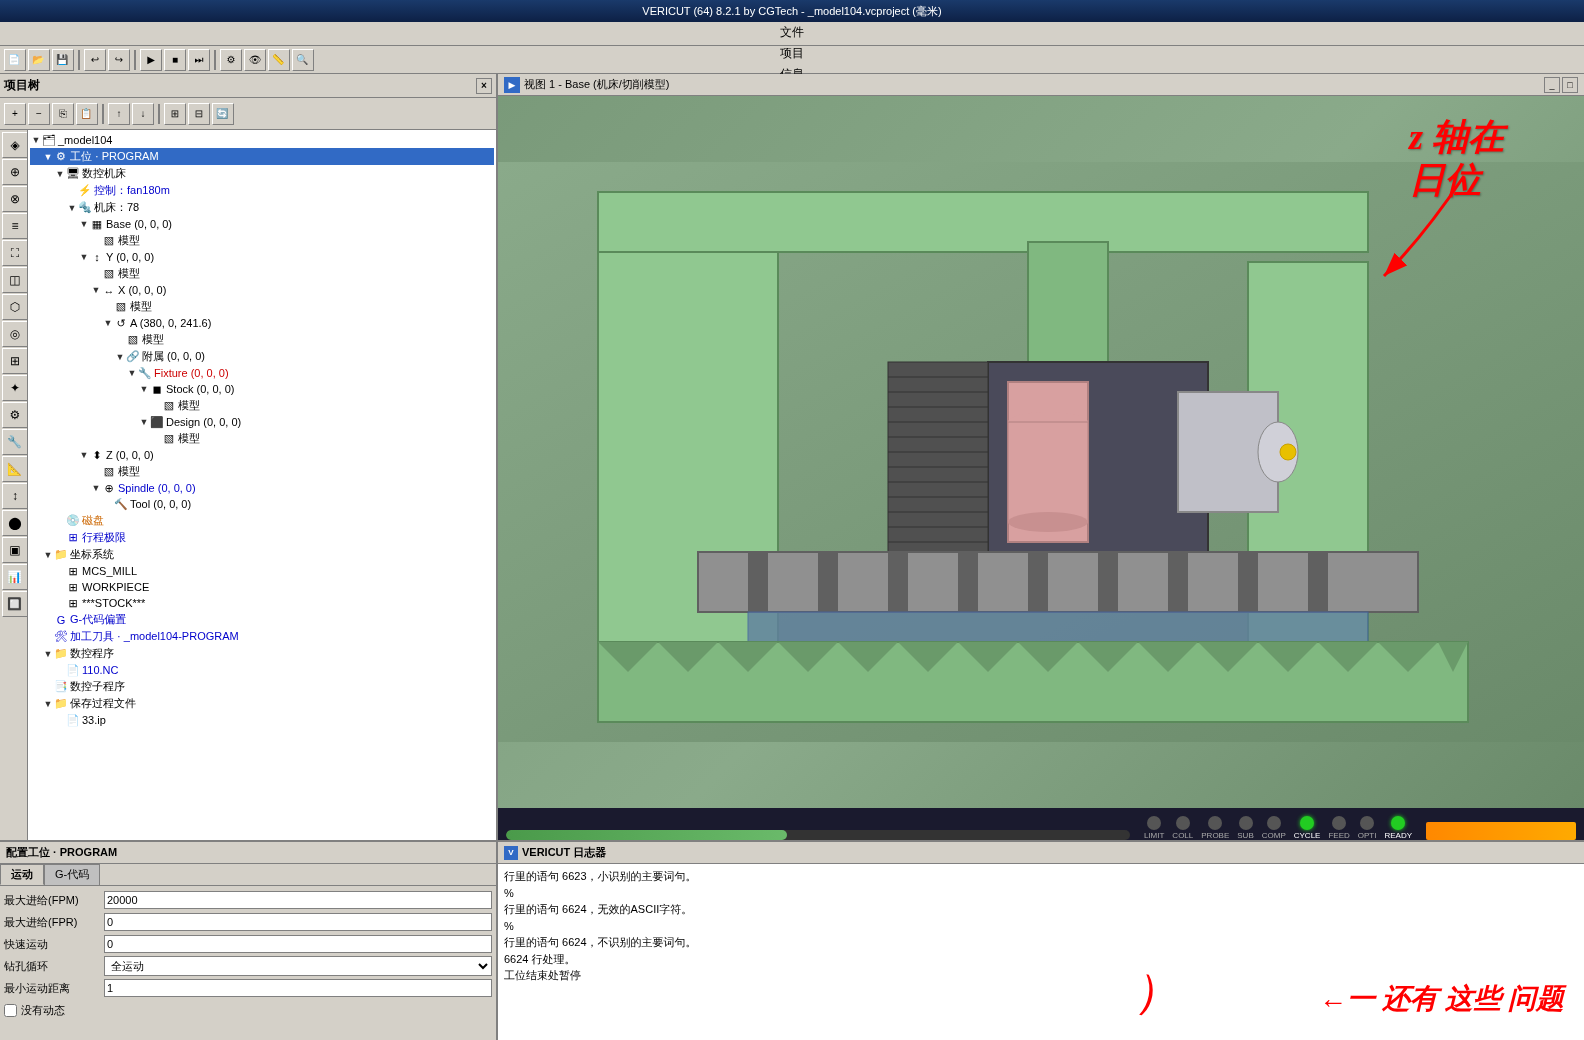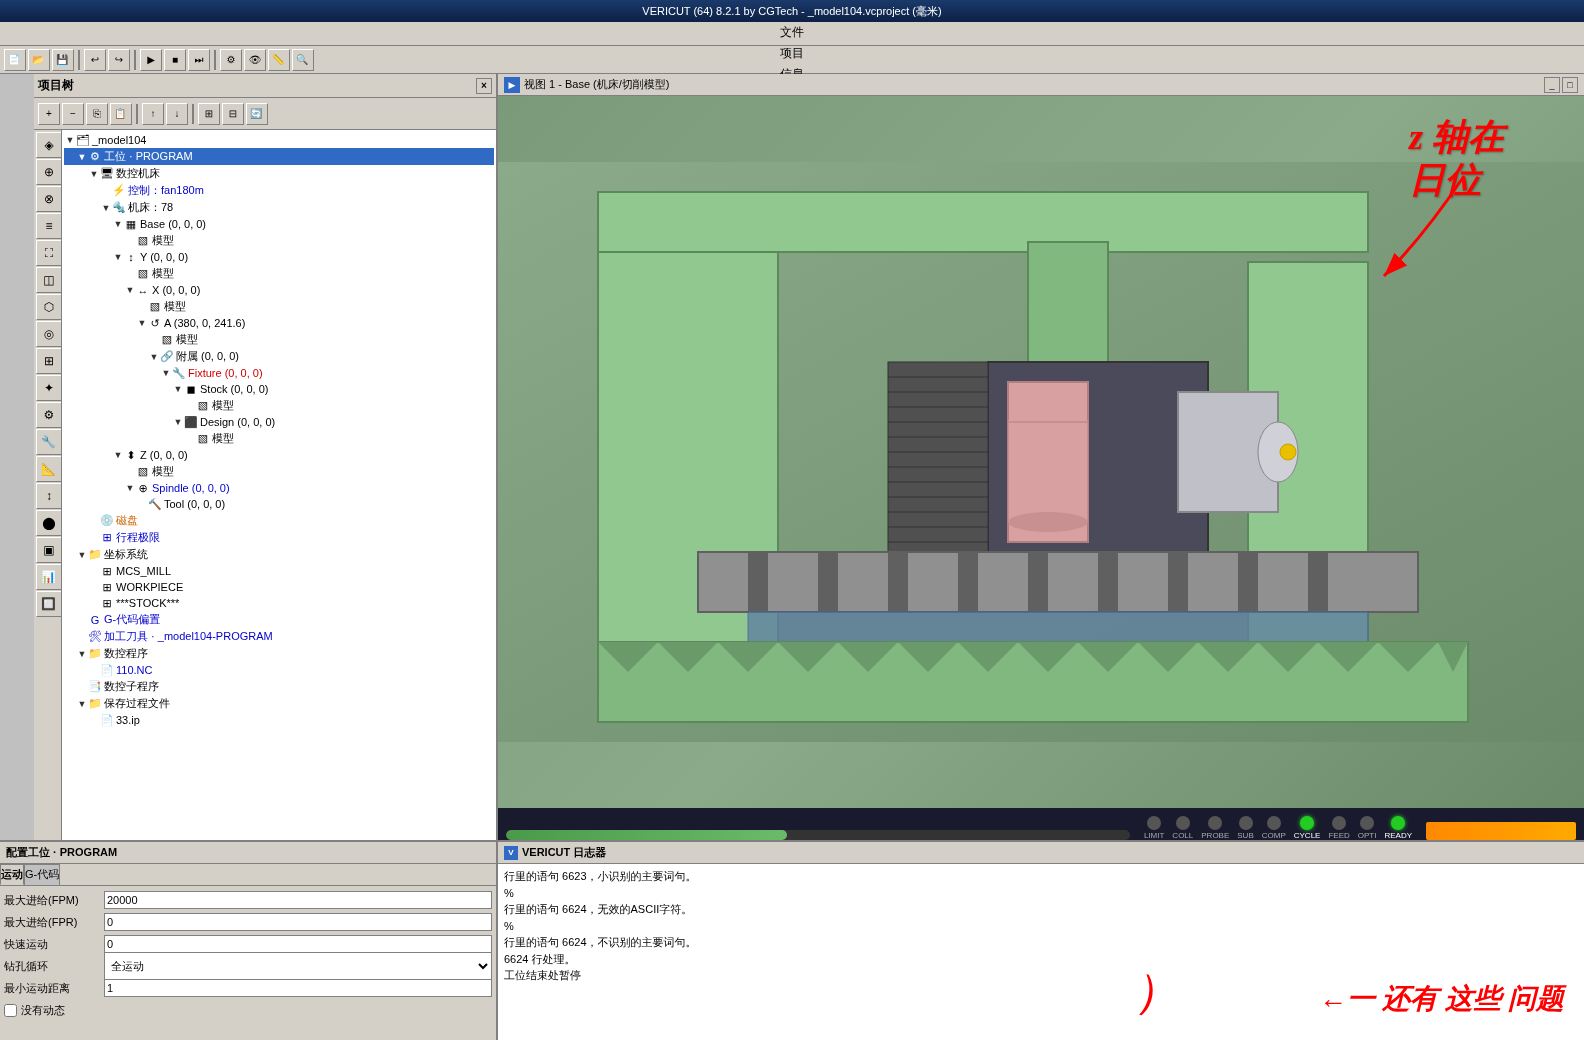--- a/index.html
+++ b/index.html
@@ -41,27 +41,27 @@
     .tree-icon { width: 14px; height: 14px; display: inline-flex; align-items: center; justify-content: center; margin-right: 2px; }
     .tree-label { font-size: 11px; }
     .tree-label.blue { color: #0000cc; }
     .tree-label.red { color: #cc0000; }
     .tree-label.orange { color: #cc6600; }
 
     
     #bottom-left { height: 200px; background: #d4d0c8; border-top: 2px solid #808080; }
     #bottom-left-header { height: 22px; background: #d4d0c8; border-bottom: 1px solid #808080; display: flex; align-items: center; padding: 0 6px; font-size: 11px; font-weight: bold; }
     #bottom-left-tabs { height: 22px; display: flex; border-bottom: 1px solid #808080; }
-    .tab-btn { padding: 2px 0; background: #c0c0c0; border: 1px solid #808080; border-bottom: none; cursor: pointer; font-size: 11px; }
+    .tab-btn { padding: 2px 10px; background: #c0c0c0; border: 1px solid #808080; border-bottom: none; cursor: pointer; font-size: 11px; }
     .tab-btn.active { background: #d4d0c8; border-bottom: 1px solid #d4d0c8; font-weight: bold; }
     #bottom-left-form { padding: 4px; font-size: 11px; }
     .form-row { display: flex; align-items: center; height: 20px; margin-bottom: 2px; }
     .form-label { width: 100px; color: #000; font-size: 11px; }
     .form-input { flex: 1; height: 18px; border: 1px solid #808080; background: white; padding: 0 2px; font-size: 11px; }
-    .form-select { flex: 1; height: 28px; border: 1px solid #808080; background: white; padding: 0 2px; font-size: 11px; }
+    .form-select { flex: 1; height: 20px; border: 1px solid #808080; background: white; padding: 0 2px; font-size: 11px; }
     .form-checkbox { margin-right: 4px; }
 
     
     #right-panel { flex: 1; height: 100%; display: flex; flex-direction: column; background: #6a8a6a; }
 
     
     #viewport-header { height: 22px; background: #d4d0c8; border-bottom: 1px solid #808080; display: flex; align-items: center; padding: 0 6px; font-size: 11px; }
     #viewport-icon { width: 16px; height: 16px; background: #316ac5; display: inline-flex; align-items: center; justify-content: center; margin-right: 4px; color: white; font-size: 9px; }
     #viewport-3d { flex: 1; position: relative; overflow: hidden; background: linear-gradient(135deg, #7a9a7a 0%, #8aaa8a 50%, #6a8a6a 100%); }
 
@@ -132,21 +132,21 @@
   <div class="toolbar-btn">⚙</div>
   <div class="toolbar-btn">👁</div>
   <div class="toolbar-btn">📏</div>
   <div class="toolbar-btn">🔍</div>
 </div>
 
 <div id="main-area">
 
   <div id="left-panel">
 
-    <div id="project-tree-panel" style="flex:1; display:flex; flex-direction:column; overflow:hidden;padding-left:34px;">
+    <div id="project-tree-panel" style="flex:1; display:flex; flex-direction:column; overflow:hidden;">
       <div id="project-tree-header">
         <span>项目树</span>
         <div class="close-btn">×</div>
       </div>
 
       <div id="tree-toolbar">
         <div class="toolbar-btn">+</div>
         <div class="toolbar-btn">−</div>
         <div class="toolbar-btn">⎘</div>
         <div class="toolbar-btn">📋</div>

